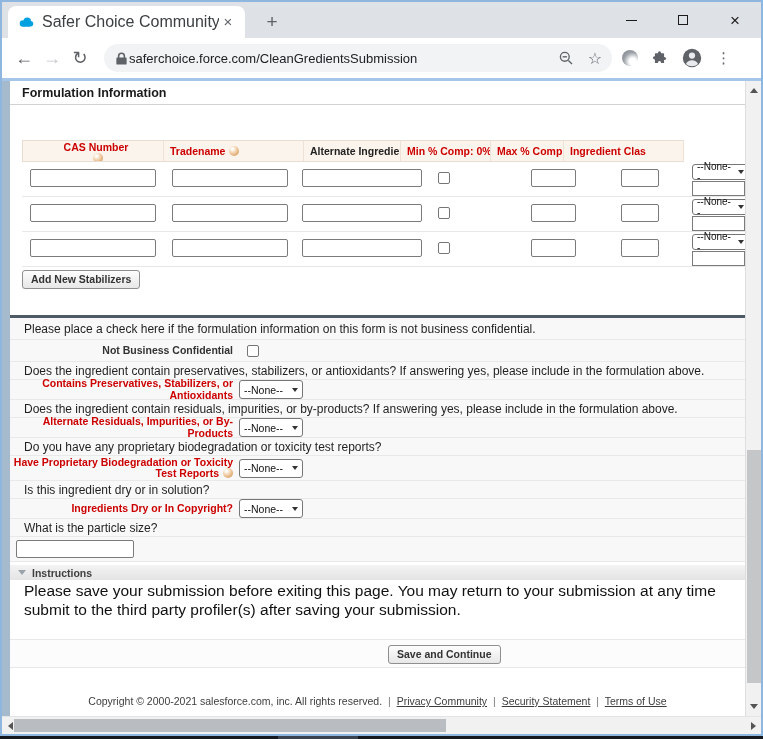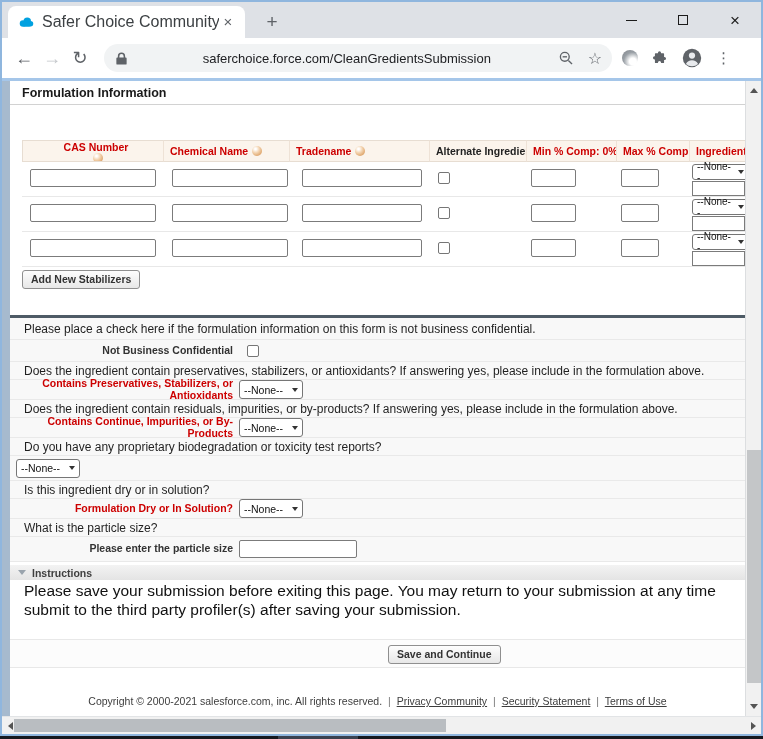--- a/index.html
+++ b/index.html
@@ -18,21 +18,21 @@
   .glyph-min { display:block; width:11px; border-top:1.4px solid #1b1b1b; }
   .glyph-max { display:block; width:10px; height:10px; border:1.3px solid #1b1b1b; }
   .glyph-close { font-size:17px; line-height:17px; }
 
   
   .toolbar { height:40px; background:#fff; display:flex; align-items:center; position:relative; }
   .nav-ic { font-size:18px; color:#5f6368; width:28px; text-align:center; }
   .nav-ic.disabled { color:#c4c7cb; }
   .nav-back { margin-left:8px; }
   .omnibox { margin-left:10px; width:508px; height:28px; background:#f1f3f4; border-radius:14px; display:flex; align-items:center; padding:0 10px 0 12px; }
-  .omnibox .url { font-size:13px; color:#202124; flex:1; margin-left:9px; white-space:nowrap; overflow:hidden;text-align:center; }
+  .omnibox .url { font-size:13px; color:#202124; flex:1; margin-left:2px; white-space:nowrap; overflow:hidden; }
   .right-ics { display:flex; align-items:center; margin-left:10px; gap:13px; }
   .star { font-size:16px; color:#5f6368; }
   .orb { width:16px; height:16px; border-radius:50%; background:radial-gradient(circle at 68% 72%, #ffffff 22%, #9aa0a6 58%, #7d8287 100%); }
   .dots { font-size:15px; color:#5f6368; letter-spacing:0; }
 
   .blueline { height:3px; background:#a5c6e9; }
 
   
   .content { position:relative; height:635px; background:#fff; overflow:hidden;padding-left:32px; }
   .leftstrip { position:absolute; left:0; top:0; bottom:0; width:8px; background:#a6bace; }
@@ -182,24 +182,20 @@
 
         <div class="sec-title">Formulation Information</div>
         <div class="title-rule"></div>
 
         <div class="ftable">
           <div class="thead">
             <div class="th" style="width:142px;flex-direction:column;">
                 <span>CAS Number</span>
                 <span class="orb-help"></span>
               </div>
-            <div class="th" style="width:126px;">
-                <span>Chemical Name</span>
-                <span class="orb-help"></span>
-              </div>
             <div class="th" style="width:140px;">
                 <span>Tradename</span>
                 <span class="orb-help"></span>
               </div>
             <div class="th dark" style="width:97px;">
                 <span>Alternate Ingredient</span>
               </div>
             <div class="th" style="width:90px;">
                 <span>Min % Comp: 0%</span>
               </div>
@@ -319,59 +315,59 @@
                   <span>--None--</span>
                   <span class="arrow"></span>
                 </span>
               </span>
           </div>
 
           <div class="prow" style="height:18px;">
               <span class="qtext">Does the ingredient contain residuals, impurities, or by-products? If answering yes, please include in the formulation above.</span>
             </div>
           <div class="prow" style="height:20px;">
-            <span class="lblcol lbl-red">Contains Continue, Impurities, or By-Products</span>
+            <span class="lblcol lbl-red">Alternate Residuals, Impurities, or By-Products</span>
             <span class="ctrl">
                 <span class="sel sel-q">
                   <span>--None--</span>
                   <span class="arrow"></span>
                 </span>
               </span>
           </div>
 
           <div class="prow" style="height:18px;">
               <span class="qtext">Do you have any proprietary biodegradation or toxicity test reports?</span>
             </div>
           <div class="prow" style="height:25px;">
+            <span class="lblcol lbl-red"><span>Have Proprietary Biodegradation or Toxicity Test Reports</span><span class="orb-help" style="vertical-align:-1px;"></span></span>
             <span class="ctrl">
                 <span class="sel sel-q">
                   <span>--None--</span>
                   <span class="arrow"></span>
                 </span>
               </span>
           </div>
 
           <div class="prow" style="height:18px;">
               <span class="qtext">Is this ingredient dry or in solution?</span>
             </div>
           <div class="prow" style="height:20px;">
-            <span class="lblcol lbl-red">Formulation Dry or In Solution?</span>
+            <span class="lblcol lbl-red">Ingredients Dry or In Copyright?</span>
             <span class="ctrl">
                 <span class="sel sel-q">
                   <span>--None--</span>
                   <span class="arrow"></span>
                 </span>
               </span>
           </div>
 
           <div class="prow" style="height:18px;">
               <span class="qtext">What is the particle size?</span>
             </div>
           <div class="prow" style="height:25px;">
-            <span class="lblcol lbl-dark">Please enter the particle size</span>
             <input class="p-input" style="">
           </div>
         </div>
 
         <div class="ins-head">
           <span class="tri"></span>
           <span class="ins-title">Instructions</span>
         </div>
         <div class="ins-body">
           <span>Please save your submission before exiting this page. You may return to your submission at any time</span>

